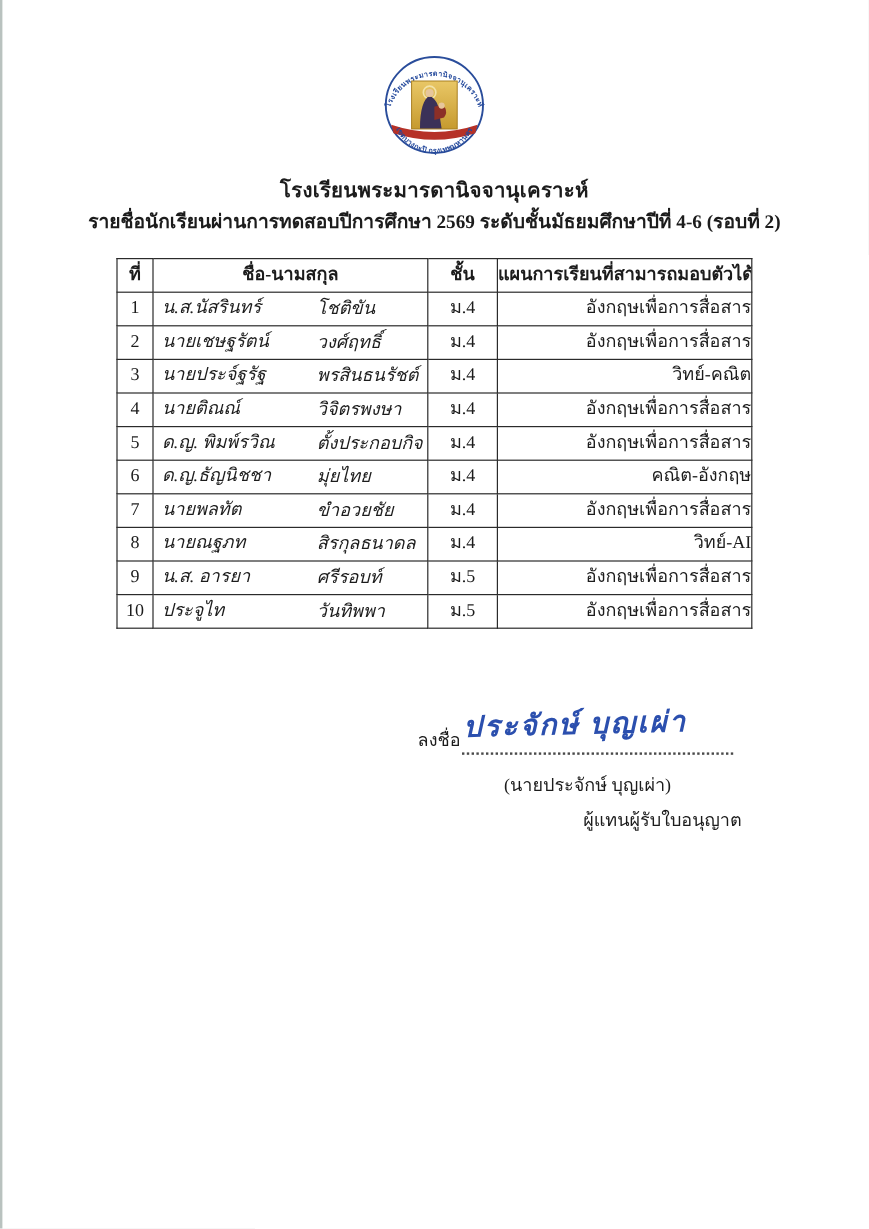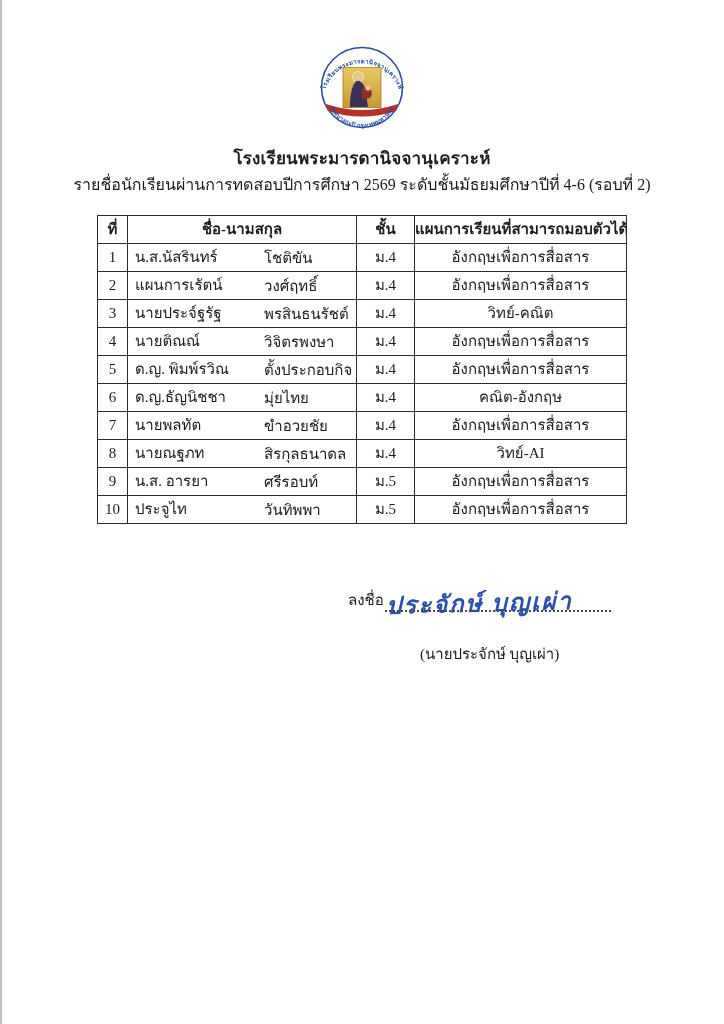--- a/index.html
+++ b/index.html
@@ -10,43 +10,43 @@
   }
   .scan-edge { position:absolute; left:0; top:0; width:2px; height:100%;
     background:#b9c2bf; }
   .logo { position:absolute; left:306px; top:44px; width:112px; height:86px; }
   .doc-title {
     position:absolute; left:0; top:144px; width:100%; text-align:center;
     font-size:17px; font-weight:bold; letter-spacing:.2px;
   }
   .doc-subtitle {
     position:absolute; left:0; top:172px; width:100%; text-align:center;
-    font-size:16px; font-weight:normal;
+    font-size:16px; font-weight:bold;
   }
   table.students {
     position:absolute; left:97px; top:215px; width:530px;
     border-collapse:collapse; table-layout:fixed;
   }
   .students th, .students td {
     border:1.4px solid #2b2b2b; height:27px; padding:0;
     font-size:15px; line-height:1.1; vertical-align:middle;
     overflow:hidden; white-space:nowrap;
   }
   .students th { font-weight:bold; text-align:center; }
   .col-no   { width:30px;  }
   .col-name { width:229px; }
   .col-cls  { width:58px;  }
   .col-plan { width:212px; }
   .c-no   { text-align:center; }
-  .c-name { text-align:left; padding-left:7px !important; position:relative; }
+  .c-name { text-align:left; padding-left:7px !important; position:relative;font-style:italic; }
   .c-name .last { position:absolute; left:120px; top:50%; transform:translateY(-50%);margin-left:16px; }
   .c-cls  { text-align:center; }
-  .c-plan { text-align:center; }
+  .c-plan { text-align:right; }
   .sig-row {
-    position:absolute; left:348px; top:588px; display:flex; align-items:flex-end;
+    position:absolute; left:348px; top:605px; display:flex; align-items:flex-end;
     font-size:15px;
   }
   .sig-dots {
     display:inline-block; width:226px; height:17px; margin-left:1px;
     border-bottom:2px dotted #4a4a4a;
   }
   .sig-hand {
     position:absolute; left:386px; top:583px; width:230px;
     color:#2b4fae; font-size:24px; font-style:italic; font-weight:bold;
     letter-spacing:2px; transform:rotate(-1.5deg); white-space:nowrap;
@@ -118,21 +118,21 @@
         <span>น.ส.นัสรินทร์</span>
         <span class="last">โชติขัน</span>
       </td>
       <td class="c-cls">ม.4</td>
       <td class="c-plan">อังกฤษเพื่อการสื่อสาร</td>
     </tr>
 
     <tr>
       <td class="c-no">2</td>
       <td class="c-name">
-        <span>แผนการเรัตน์</span>
+        <span>นายเชษฐรัตน์</span>
         <span class="last">วงศ์ฤทธิ์</span>
       </td>
       <td class="c-cls">ม.4</td>
       <td class="c-plan">อังกฤษเพื่อการสื่อสาร</td>
     </tr>
 
     <tr>
       <td class="c-no">3</td>
       <td class="c-name">
         <span>นายประจ์ฐรัฐ</span>
@@ -213,13 +213,14 @@
     </tr>
   </tbody>
   </table>
 
   <div class="sig-hand">ประจักษ์ บุญเผ่า</div>
   <div class="sig-row">
     <span>ลงชื่อ</span>
     <span class="sig-dots"></span>
   </div>
   <div class="sig-printed">(นายประจักษ์ บุญเผ่า)</div>
+  <div class="sig-role">ผู้แทนผู้รับใบอนุญาต</div>
 </div>
 
 </body></html>

